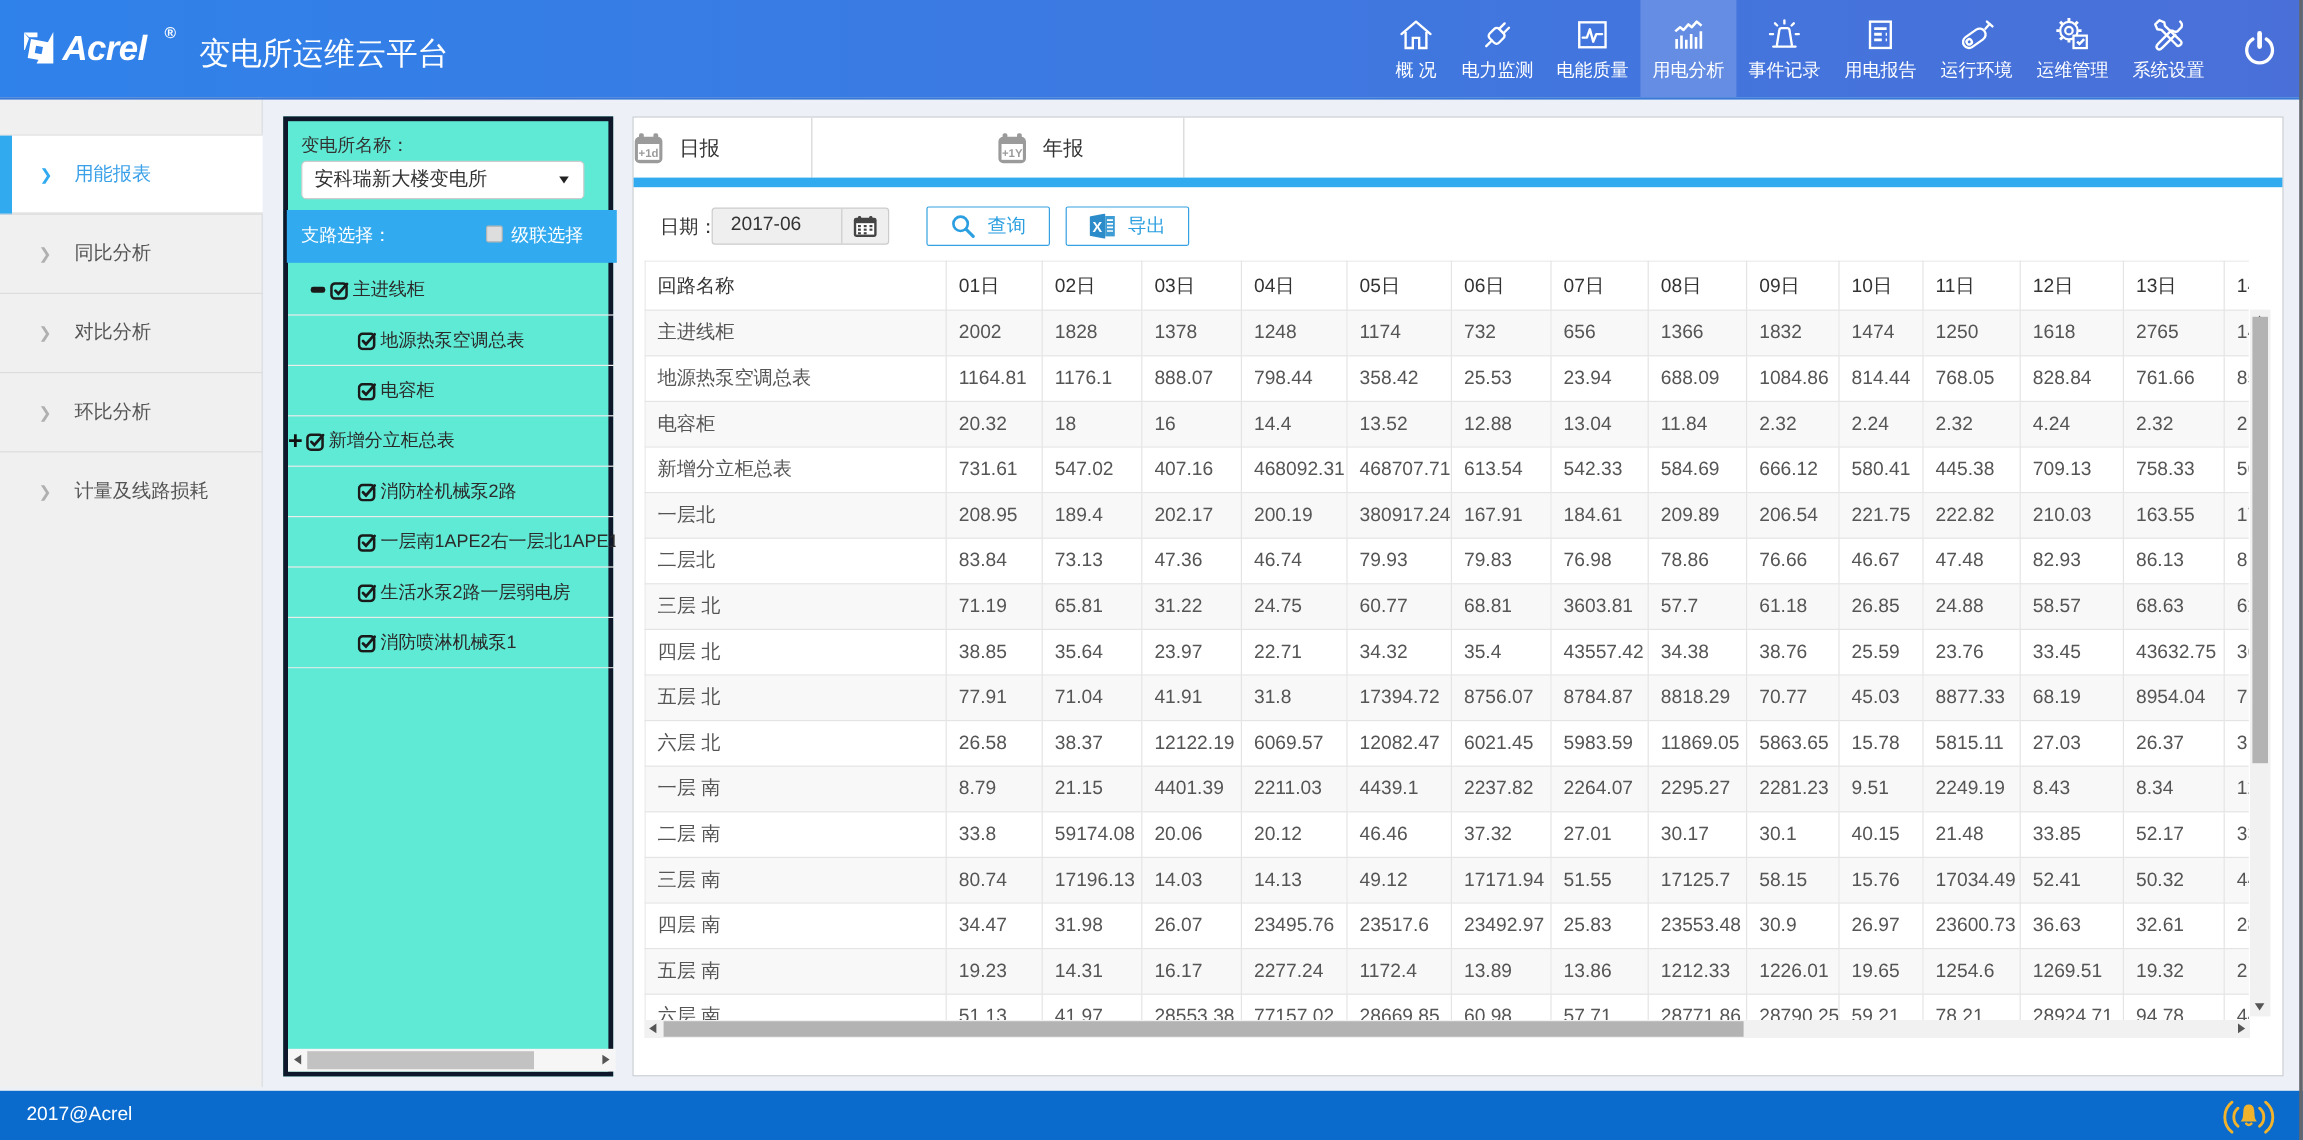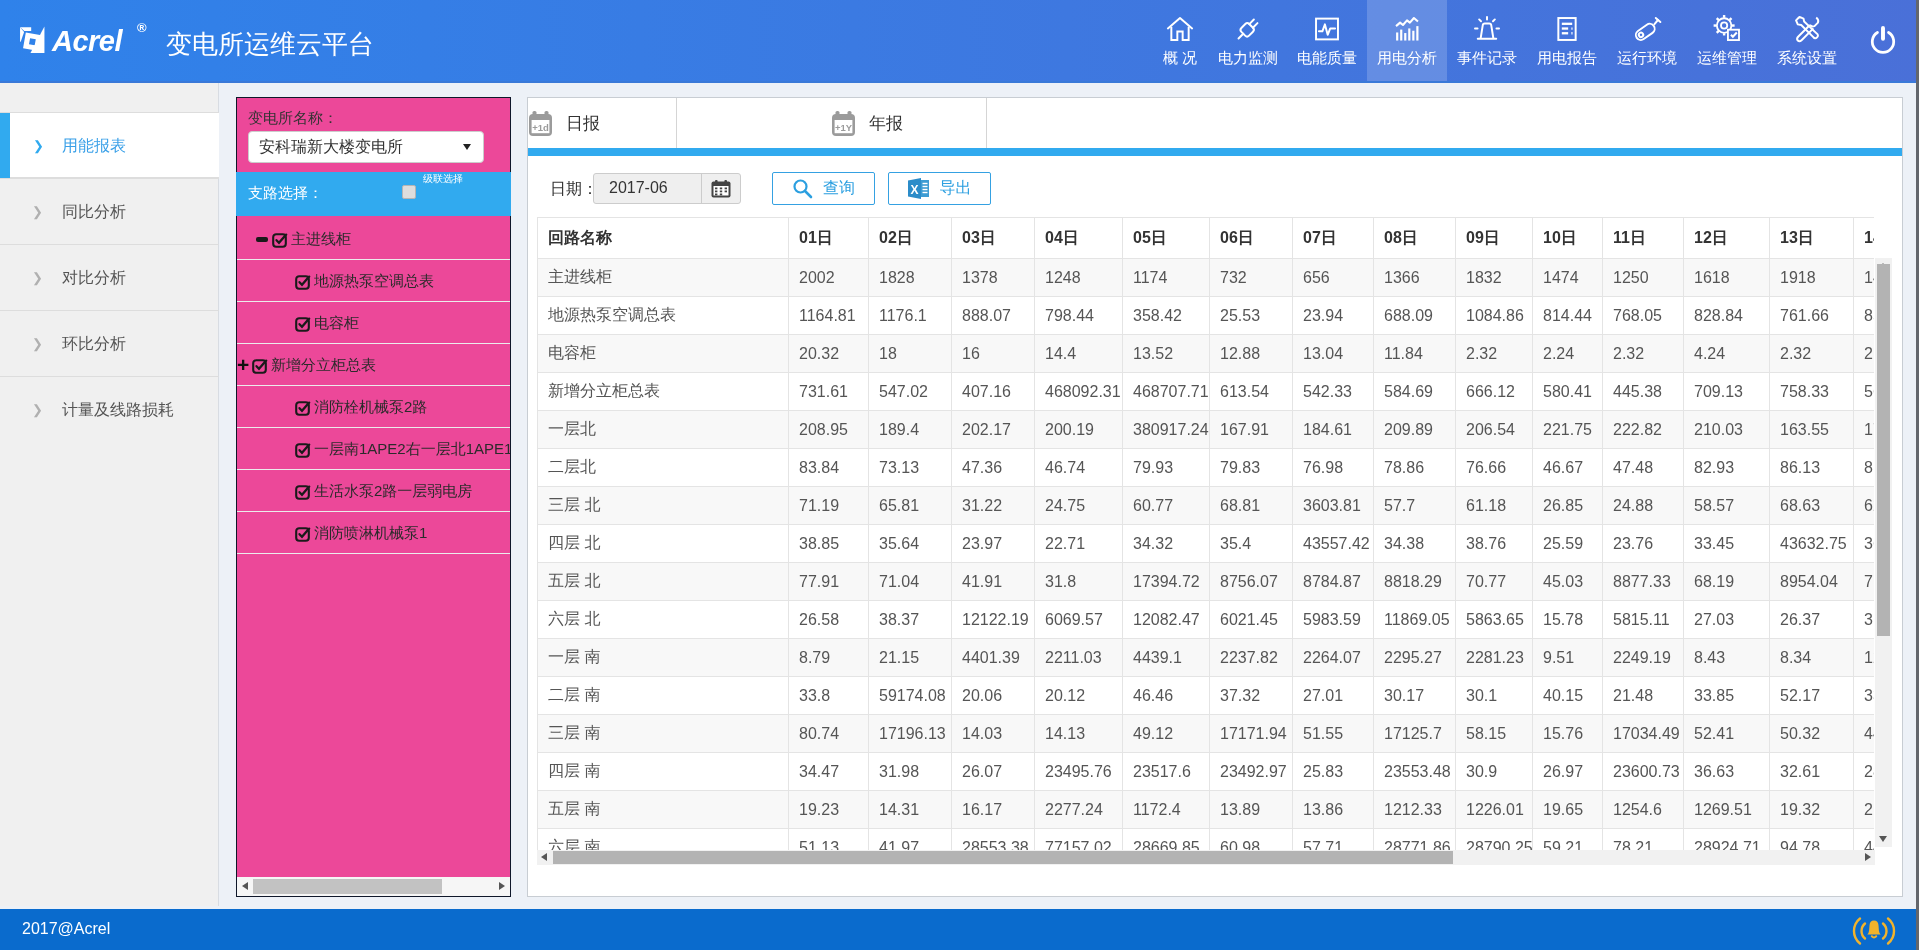--- a/index.html
+++ b/index.html
@@ -18,28 +18,28 @@
 .sidebar{position:absolute;left:0;top:81px;width:219px;height:825px;background:#f0f0f0;border-right:1px solid #d8dce2}
 .smenu{position:absolute;left:0;top:31px;width:219px}
 .sitem{position:relative;height:66px;line-height:66px;border-top:1px solid #ddd;color:#555;font-size:16px}
 .sitem .chev{position:absolute;left:32px;top:0;font-size:13px;color:#b0b0b0}
 .sitem .slb{position:absolute;left:62px;top:0;white-space:nowrap}
 .sitem.active{background:#fff;color:#3aa0e8;border-bottom:1px solid #ddd}
 .sitem.active .chev{color:#31aaef}
 .sitem.active::before{content:"";position:absolute;left:0;top:0;width:10px;height:66px;background:#31aaef}
 .sitem.active .chev{left:33px}
 
-.tpanel{position:absolute;left:236px;top:97px;width:275px;height:800px;background:#ec4899;border:1px solid #0f172a}
+.tpanel{position:absolute;left:236px;top:97px;width:275px;height:800px;background:#5eead4;border:4px solid #0f172a}
 .tp-label{position:absolute;left:11px;top:11px;font-size:15px;color:#333}
 .tp-select{position:absolute;left:11px;top:33px;width:236px;height:32px;border:1px solid #ccc;border-radius:4px;background:#fff;font-size:16px;color:#333;line-height:30px;padding-left:10px}
 .tp-select .arr{position:absolute;right:12px;top:12px;width:0;height:0;border-left:4.5px solid transparent;border-right:4.5px solid transparent;border-top:6px solid #222}
 .tp-blue{position:absolute;left:-1px;top:74px;width:275px;height:44px;background:#31aaef;color:#fff}
 .tp-blue .t1{position:absolute;left:12px;top:12px;font-size:15px}
 .tp-blue .ck{position:absolute;left:166px;top:13px;width:14px;height:14px;background:#ddd;border:1px solid #b5b5b5;border-radius:2px}
-.tp-blue .t2{position:absolute;left:187px;top:0;font-size:10px}
+.tp-blue .t2{position:absolute;left:187px;top:12px;font-size:15px}
 .tree{position:absolute;left:0;top:120px;width:273px;overflow:hidden}
 .trow{position:relative;height:42px;border-bottom:1px solid #ececec;font-size:15px;color:#2b2b2b;white-space:nowrap;line-height:42px}
 .cb{width:16px;height:16px;vertical-align:-3.5px}
 .t-root{padding-left:19px}
 .t-root .minus{display:inline-block;width:12px;height:5px;background:#1a1a1a;border-radius:2px;margin-right:4px;vertical-align:2px}
 .t-plus{}
 .t-plus .plus{display:inline-block;width:15px;font-size:21px;font-weight:bold;color:#111;vertical-align:-2px}
 .t-child{padding-left:58px}
 .tl{margin-left:3px}
 
@@ -60,21 +60,21 @@
 .dinput .sep{position:absolute;right:38px;top:0;width:1px;height:29px;background:#ccc}
 .dinput .cal{position:absolute;right:9px;top:6px;width:20px;height:18px}
 .btn{position:absolute;top:74px;width:103px;height:33px;border:1px solid #35a1e2;border-radius:2px;background:#fff;display:flex;align-items:center;justify-content:center;color:#2b9fe0;font-size:16px}
 .btn svg{margin-right:10px}
 .btn-q{left:244px}
 .btn-e{left:360px}
 
 .twrap{position:absolute;left:9px;top:119px;width:1337px;height:633px;overflow:hidden}
 .dt{border-collapse:collapse;table-layout:fixed;width:1371px}
 .dt th,.dt td{border:1px solid #e4e4e4;font-size:16px;padding:0 0 0 10px;overflow:hidden;white-space:nowrap}
-.dt th{height:41px;text-align:left;color:#333;font-weight:bold}
+.dt th{height:41px;text-align:left;color:#333;font-weight:normal}
 .dt td{height:38px;color:#555}
 .dt tr.odd td{background:#f8f8f8}
 
 .m-hsb{position:absolute;left:9px;top:752px;width:1338px;height:15px;background:#f1f1f1}
 .m-hsb .th{position:absolute;left:16px;top:1px;width:900px;height:13px;background:#b3b3b3}
 .m-vsb{position:absolute;left:1347px;top:160px;width:17px;height:589px;background:#f1f1f1}
 .m-vsb .th{position:absolute;left:2px;top:6px;width:13px;height:372px;background:#b3b3b3}
 
 .footer{position:absolute;left:0;top:909px;width:1919px;height:41px;background:#0a6bcd}
 .footer .cp{position:absolute;left:22px;top:11px;color:#fff;font-size:16px}
@@ -389,21 +389,21 @@
             <td>1378</td>
             <td>1248</td>
             <td>1174</td>
             <td>732</td>
             <td>656</td>
             <td>1366</td>
             <td>1832</td>
             <td>1474</td>
             <td>1250</td>
             <td>1618</td>
-            <td>1918</td>
+            <td>2765</td>
             <td>1488</td>
           </tr>
           <tr>
             <td>地源热泵空调总表</td>
             <td>1164.81</td>
             <td>1176.1</td>
             <td>888.07</td>
             <td>798.44</td>
             <td>358.42</td>
             <td>25.53</td>

